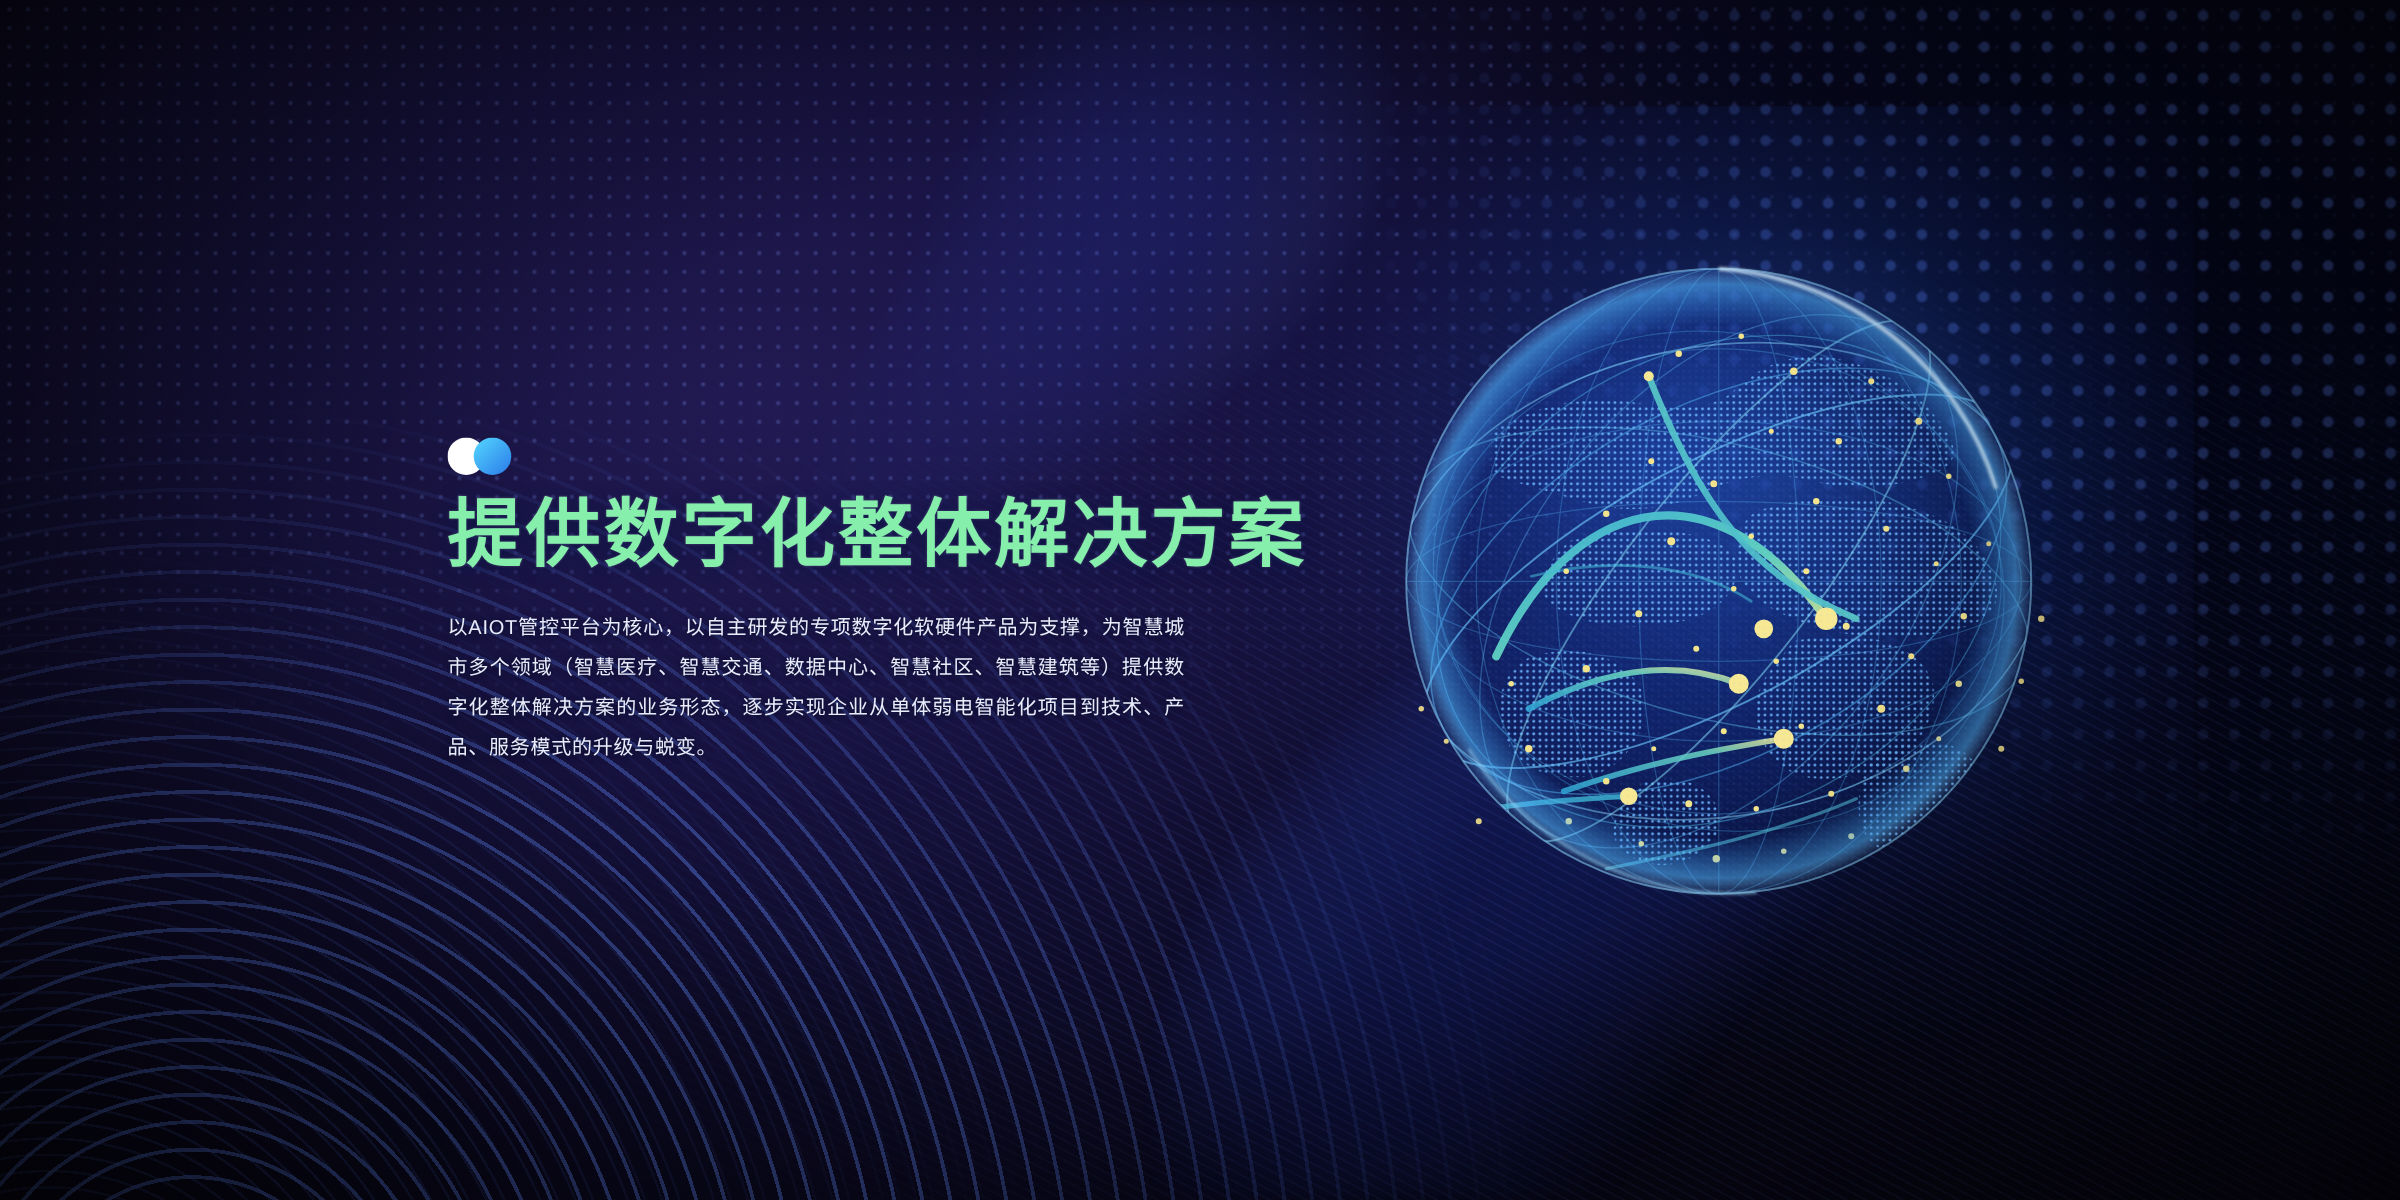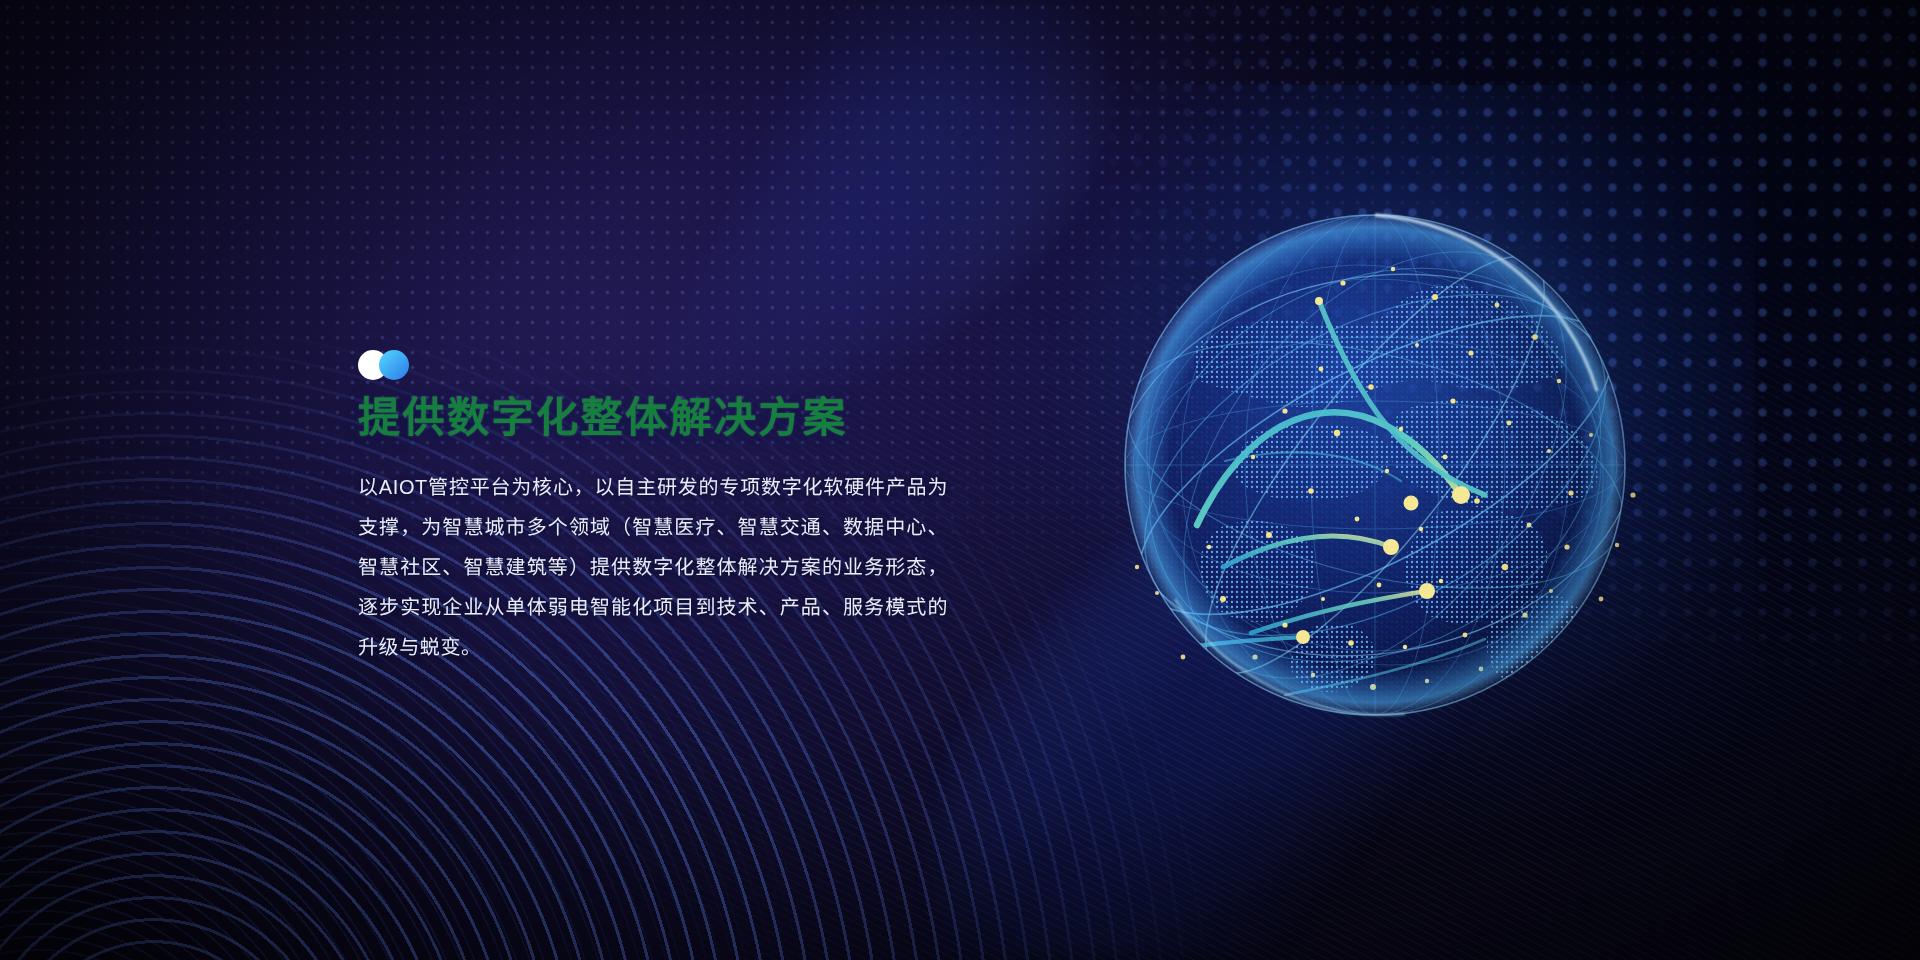--- a/index.html
+++ b/index.html
@@ -146,31 +146,31 @@
     width: 590px;
   }
   .deco-dots {
     display: block;
     width: 64px;
     height: 30px;
     margin-bottom: 14px;
   }
   .headline {
     margin: 0 0 26px 0;
-    font-size: 42px;
+    font-size: 60px;
     line-height: 1.12;
     font-weight: 700;
     letter-spacing: 2.5px;
-    color: #15803d;
+    color: #86efac;
     text-shadow: 0 2px 14px rgba(10,20,70,0.85), 0 0 2px rgba(255,255,255,0.35);
     white-space: nowrap;
   }
   .body-copy {
     margin: 0;
-    font-size: 20px;
+    font-size: 16px;
     line-height: 2.0;
     letter-spacing: 0.6px;
     color: #e9edfb;
     text-align: justify;
     text-shadow: 0 1px 6px rgba(6,10,40,0.95);
   }
 </style>
 </head>
 <body>
 

